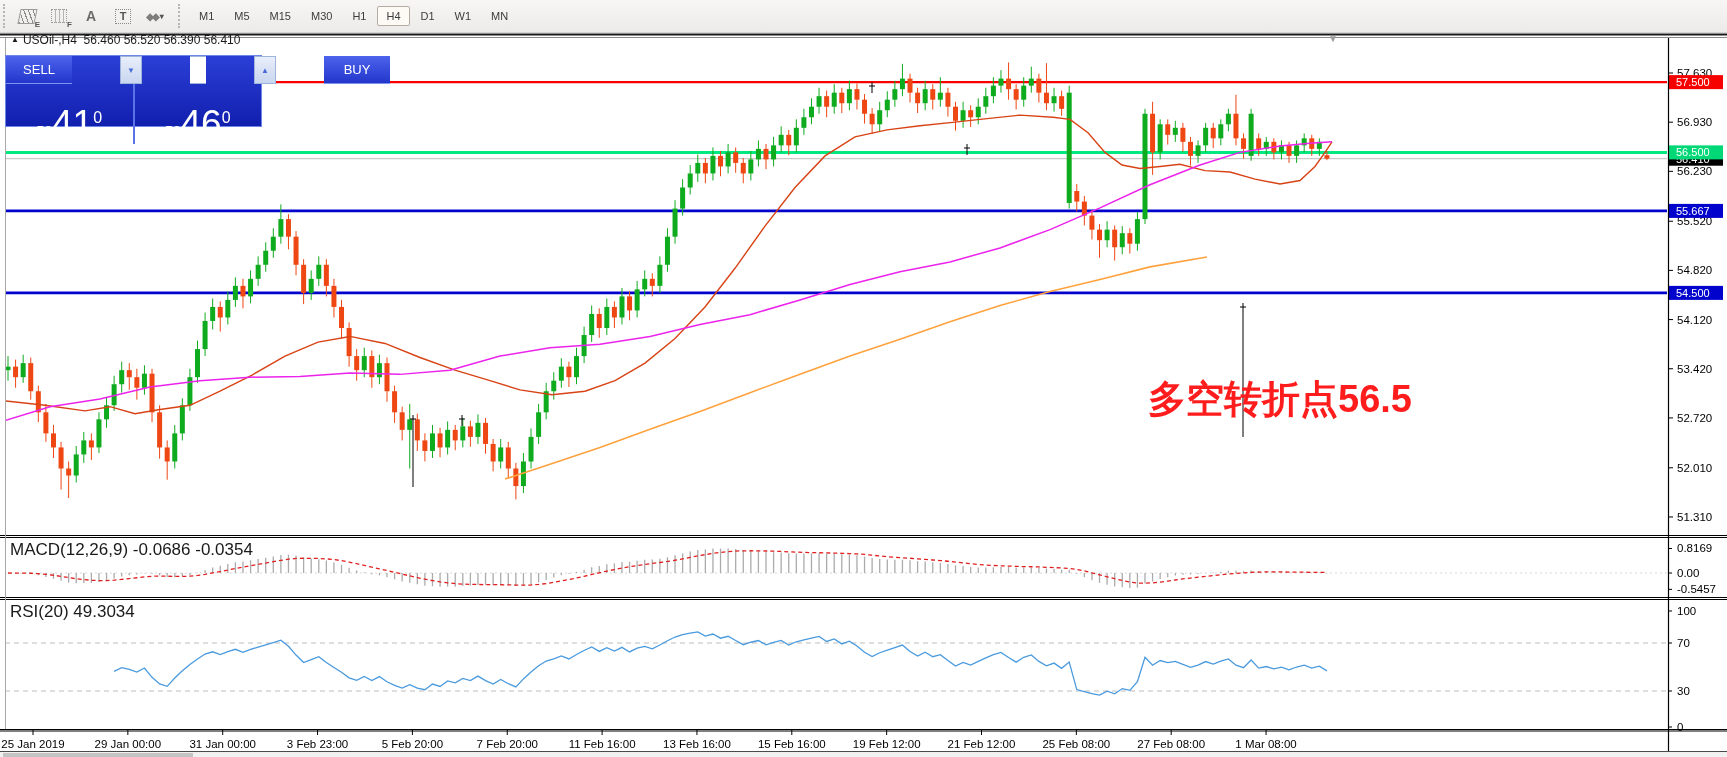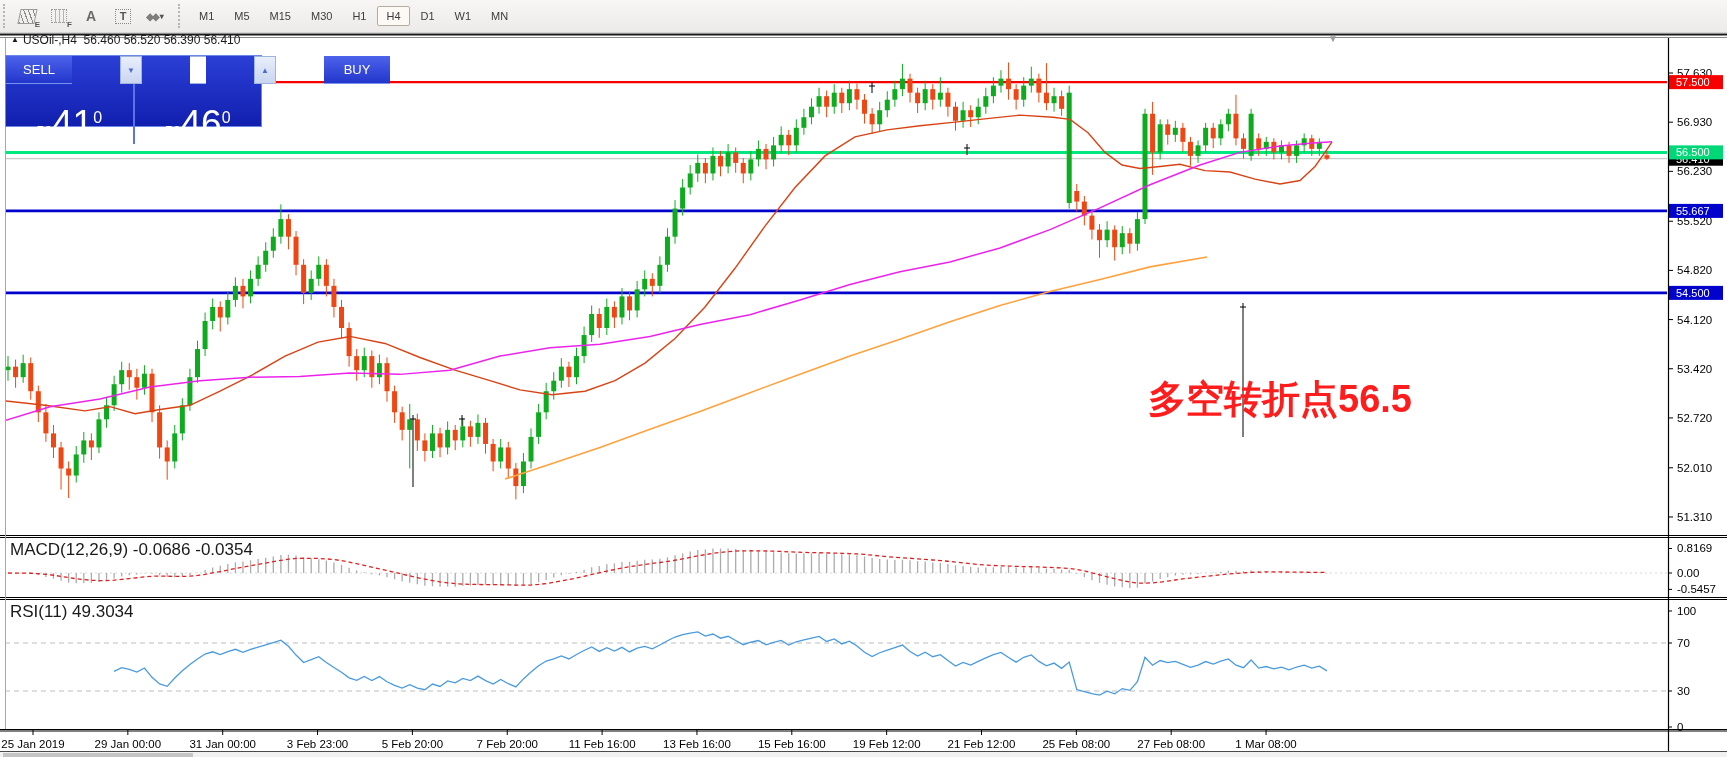--- a/index.html
+++ b/index.html
@@ -814,21 +814,21 @@
       </div>
     </div>
   </div>
 
   <div id="annotation">多空转折点56.5</div>
 
   <div class="ind-label" id="macd-label">
     <span>MACD(12,26,9)</span>&nbsp;<span>-0.0686 -0.0354</span>
   </div>
   <div class="ind-label" id="rsi-label">
-    <span>RSI(11)</span>&nbsp;<span>49.3034</span>
+    <span>RSI(20)</span>&nbsp;<span>49.3034</span>
   </div>
 
   <div id="scroll-marker">▼</div>
 
   <div id="hscroll">
     <div id="hscroll-thumb"></div>
   </div>
 </div>
 
 </body></html>

